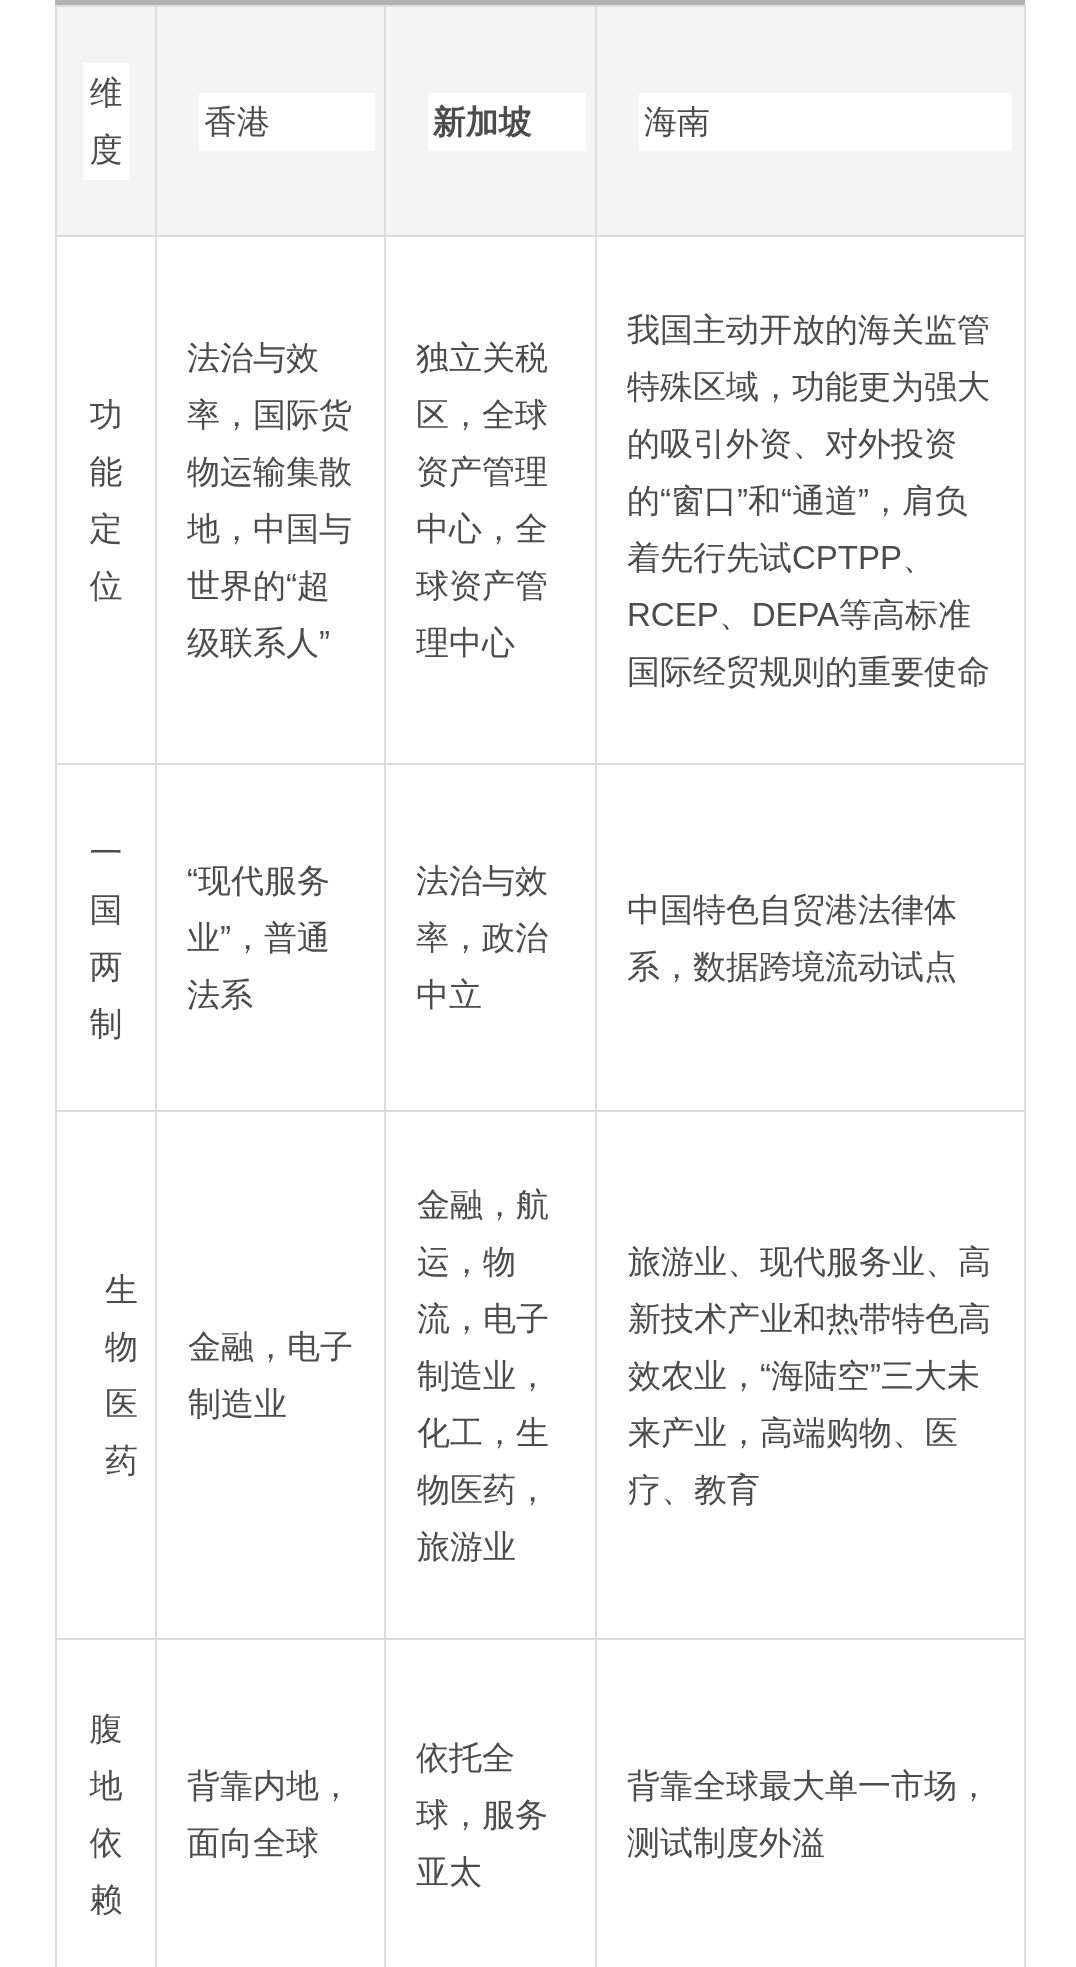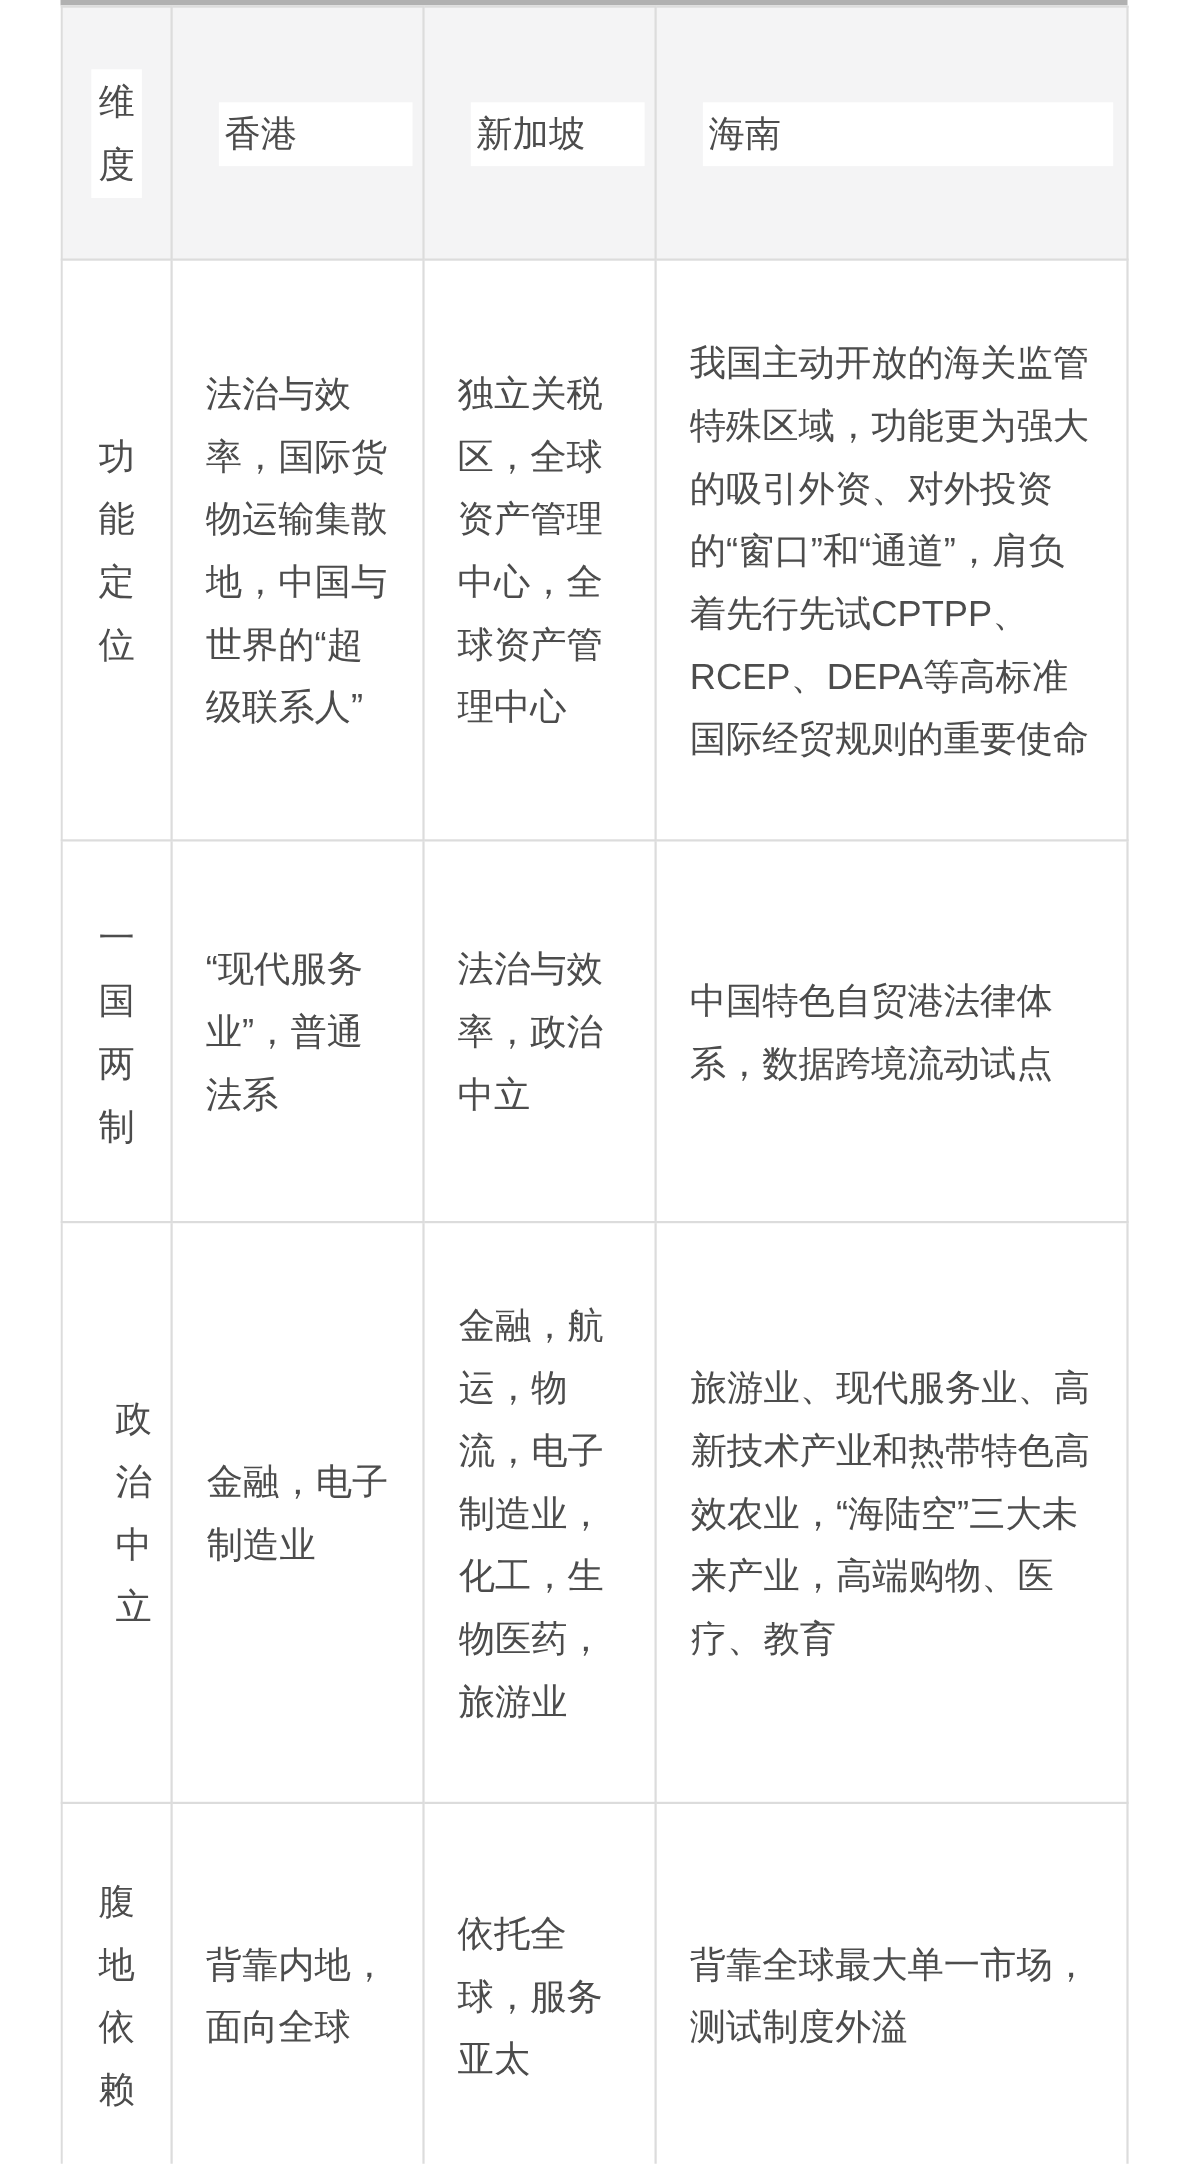--- a/index.html
+++ b/index.html
@@ -39,21 +39,21 @@
   }
   thead th{background:var(--header_bg);height:230px;text-align:left;padding-left:42px;}
   thead th.dim-th{text-align:center;padding:0;}
   .hdr-box{
     display:inline-flex;align-items:center;
     background:var(--highlight_bg);
     height:58px;line-height:58px;padding-left:5px;
     vertical-align:middle;
   }
   .hdr-box.w-hk{width:176px;}
-  .hdr-box.w-sg{width:158px;}
+  .hdr-box.w-sg{width:158px;font-weight:bold;}
   .hdr-box.w-hn{width:373px;}
   .dim-box{
     display:inline-flex;align-items:center;justify-content:center;
     background:var(--highlight_bg);
     width:46px;height:117px;vertical-align:middle;
   }
   .vstack{
     display:inline-block;width:34px;
     word-break:break-all;line-height:57px;text-align:center;
   }
@@ -114,21 +114,21 @@
         <tr class="r2">
           <td class="label-cell">
             <span class="vstack">一国两制</span>
           </td>
           <td class="cell">“现代服务业”，普通法系</td>
           <td class="cell">法治与效率，政治中立</td>
           <td class="cell">中国特色自贸港法律体系，数据跨境流动试点</td>
         </tr>
         <tr class="r3">
           <td class="label-cell">
-            <span class="vstack">政治中立</span>
+            <span class="vstack">生物医药</span>
           </td>
           <td class="cell">金融，电子制造业</td>
           <td class="cell">金融，航运，物流，电子制造业，化工，生物医药，旅游业</td>
           <td class="cell">旅游业、现代服务业、高新技术产业和热带特色高效农业，“海陆空”三大未来产业，高端购物、医疗、教育</td>
         </tr>
         <tr class="r4">
           <td class="label-cell">
             <span class="vstack">腹地依赖</span>
           </td>
           <td class="cell">背靠内地，面向全球</td>

